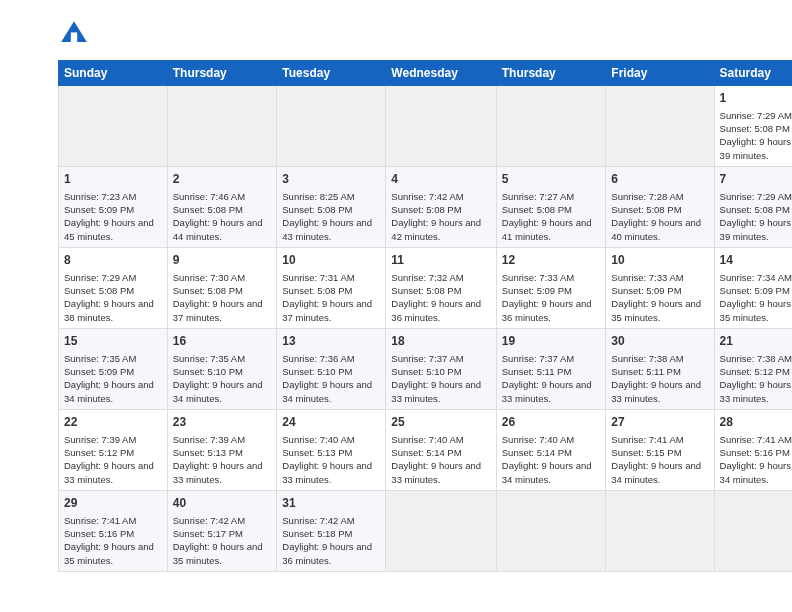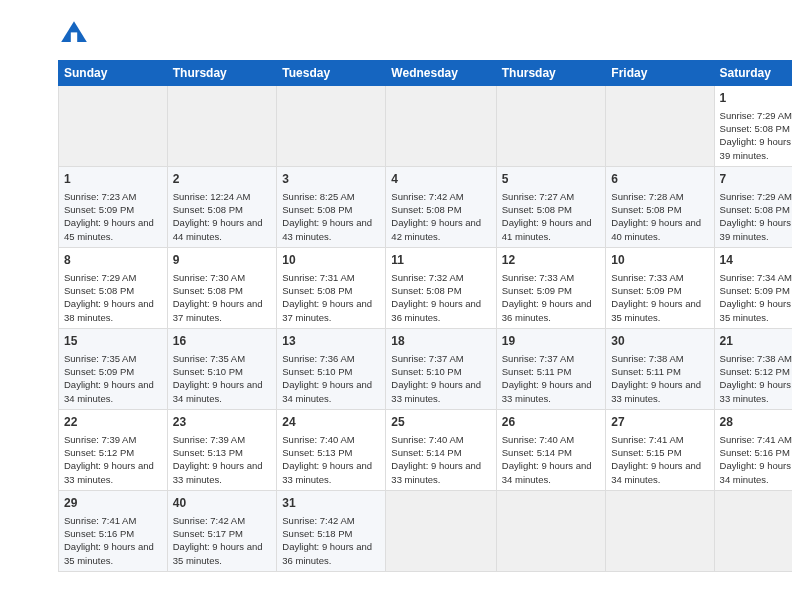--- a/index.html
+++ b/index.html
@@ -135,21 +135,21 @@
           <td class="empty"></td>
           <td class="empty"></td>
           <td class="empty"></td>
           <td class="empty"></td>
           <td class="empty"></td>
           <td class="empty"></td>
           <td><span class="day-num">1</span><span>Sunrise: 7:29 AM</span><br><span>Sunset: 5:08 PM</span><br><span>Daylight: 9 hours and 39 minutes.</span></td>
         </tr>
         <tr>
           <td><span class="day-num">1</span><span>Sunrise: 7:23 AM</span><br><span>Sunset: 5:09 PM</span><br><span>Daylight: 9 hours and 45 minutes.</span></td>
-          <td><span class="day-num">2</span><span>Sunrise: 12:24 AM</span><br><span>Sunset: 5:08 PM</span><br><span>Daylight: 9 hours and 44 minutes.</span></td>
+          <td><span class="day-num">2</span><span>Sunrise: 7:46 AM</span><br><span>Sunset: 5:08 PM</span><br><span>Daylight: 9 hours and 44 minutes.</span></td>
           <td><span class="day-num">3</span><span>Sunrise: 8:25 AM</span><br><span>Sunset: 5:08 PM</span><br><span>Daylight: 9 hours and 43 minutes.</span></td>
           <td><span class="day-num">4</span><span>Sunrise: 7:42 AM</span><br><span>Sunset: 5:08 PM</span><br><span>Daylight: 9 hours and 42 minutes.</span></td>
           <td><span class="day-num">5</span><span>Sunrise: 7:27 AM</span><br><span>Sunset: 5:08 PM</span><br><span>Daylight: 9 hours and 41 minutes.</span></td>
           <td><span class="day-num">6</span><span>Sunrise: 7:28 AM</span><br><span>Sunset: 5:08 PM</span><br><span>Daylight: 9 hours and 40 minutes.</span></td>
           <td><span class="day-num">7</span><span>Sunrise: 7:29 AM</span><br><span>Sunset: 5:08 PM</span><br><span>Daylight: 9 hours and 39 minutes.</span></td>
         </tr>
         <tr>
           <td><span class="day-num">8</span><span>Sunrise: 7:29 AM</span><br><span>Sunset: 5:08 PM</span><br><span>Daylight: 9 hours and 38 minutes.</span></td>
           <td><span class="day-num">9</span><span>Sunrise: 7:30 AM</span><br><span>Sunset: 5:08 PM</span><br><span>Daylight: 9 hours and 37 minutes.</span></td>
           <td><span class="day-num">10</span><span>Sunrise: 7:31 AM</span><br><span>Sunset: 5:08 PM</span><br><span>Daylight: 9 hours and 37 minutes.</span></td>

